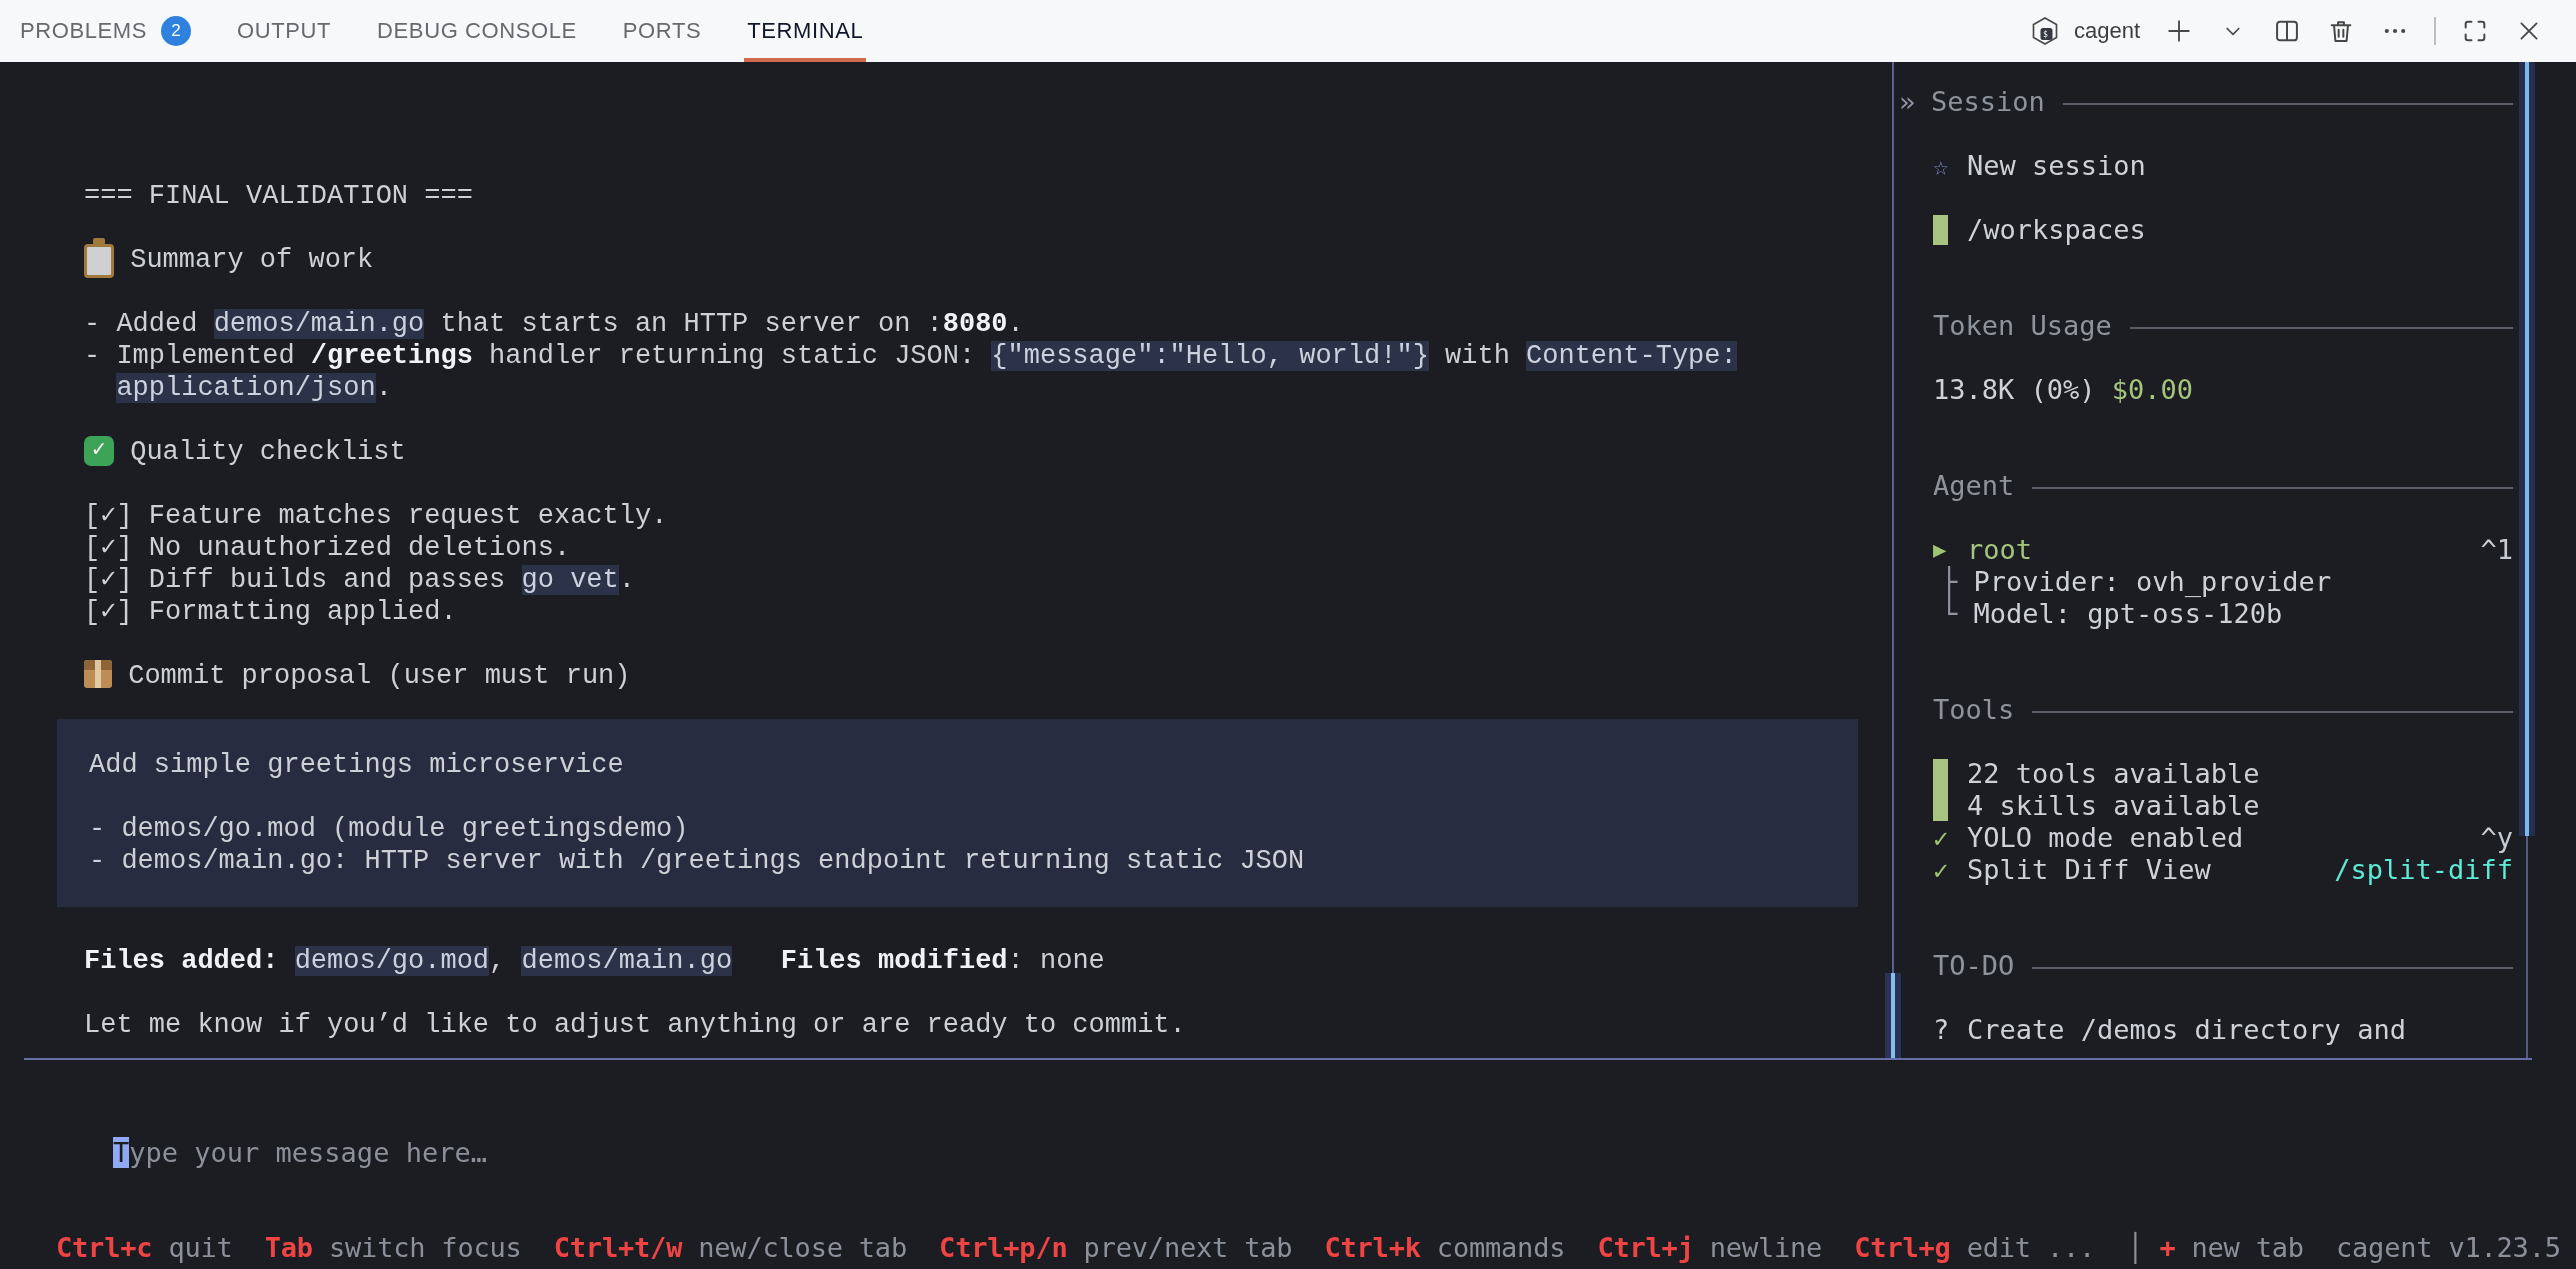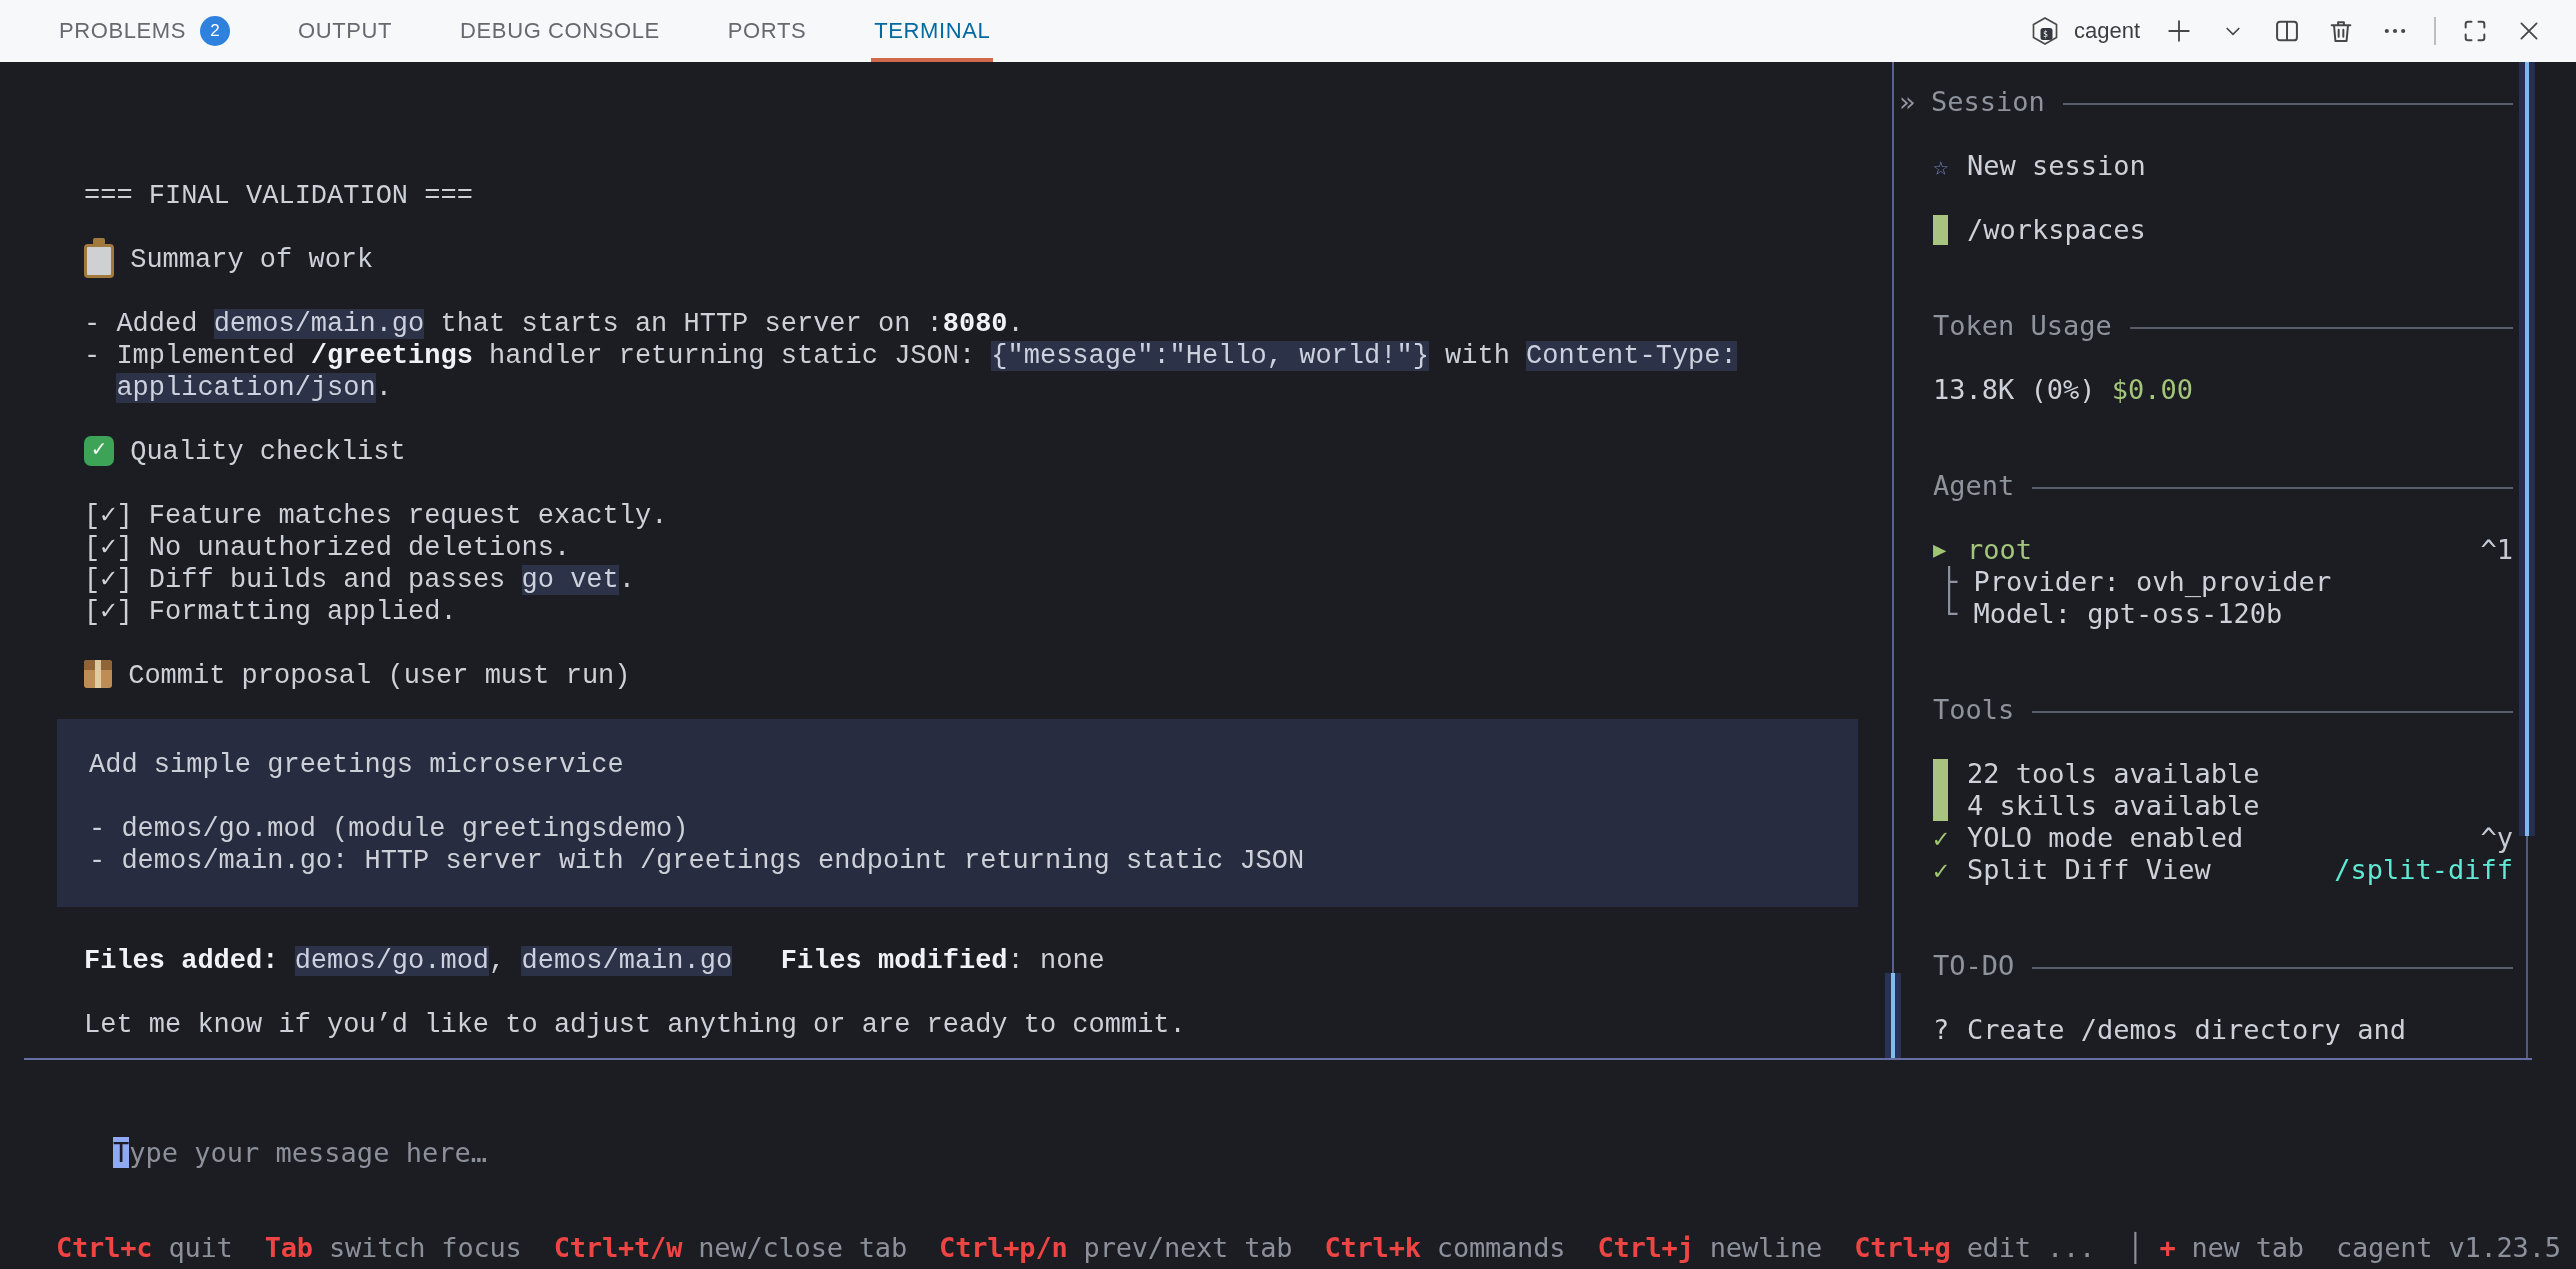--- a/index.html
+++ b/index.html
@@ -2,24 +2,24 @@
 <html><head>
 <meta charset="utf-8">
 <style>
   html,body{margin:0;padding:0;}
   body{width:2576px;height:1269px;position:relative;background:#1b1d23;overflow:hidden;
        font-family:"DejaVu Sans Mono",monospace;}
 
   
   .tabbar{position:absolute;top:0;left:0;width:2576px;height:62px;background:#f7f8f9;
           display:flex;align-items:center;z-index:5;}
-  .tabs{display:flex;align-items:center;gap:68px;padding-left:59px;height:100%;}
+  .tabs{display:flex;align-items:center;gap:46px;padding-left:20px;height:100%;}
   .tab{height:100%;display:flex;align-items:center;gap:14px;position:relative;
        font-family:"Liberation Sans",sans-serif;font-size:22px;letter-spacing:0.6px;color:#666a70;cursor:default;}
-  .tab.active{color:#0369a1;}
+  .tab.active{color:#0f172a;}
   .tab.active::after{content:"";position:absolute;left:-3px;right:-3px;bottom:0;height:4px;background:#d06a4c;}
   .badge{min-width:30px;height:30px;border-radius:15px;background:#2e82de;color:#fff;
          display:flex;align-items:center;justify-content:center;font-size:17px;letter-spacing:0;}
   .tab-actions{margin-left:auto;display:flex;align-items:center;gap:24px;padding-right:32px;}
   .tbtn{width:30px;height:30px;display:flex;align-items:center;justify-content:center;}
   .tbtn svg{display:block;}
   .cagent-label{font-family:"Liberation Sans",sans-serif;font-size:22px;color:#3a3d42;margin-left:-10px;}
   .vdiv{width:2px;height:28px;background:#bcbec2;}
 
   

